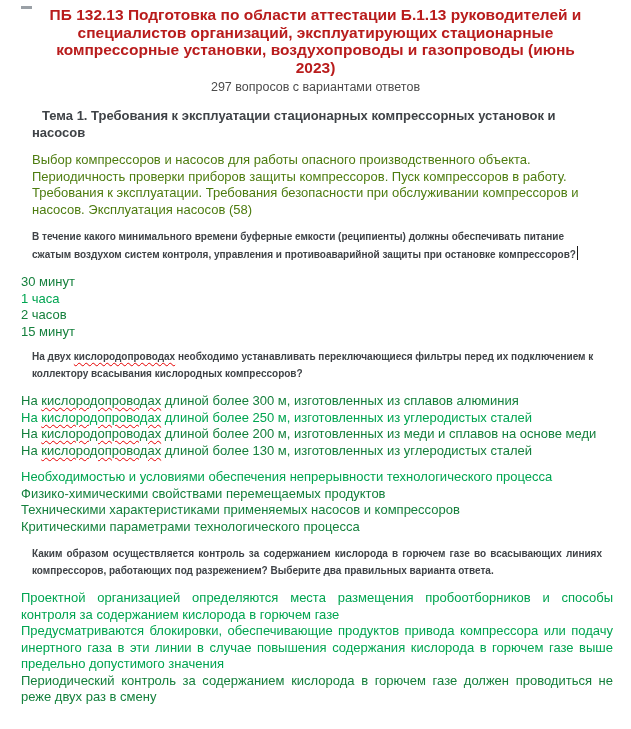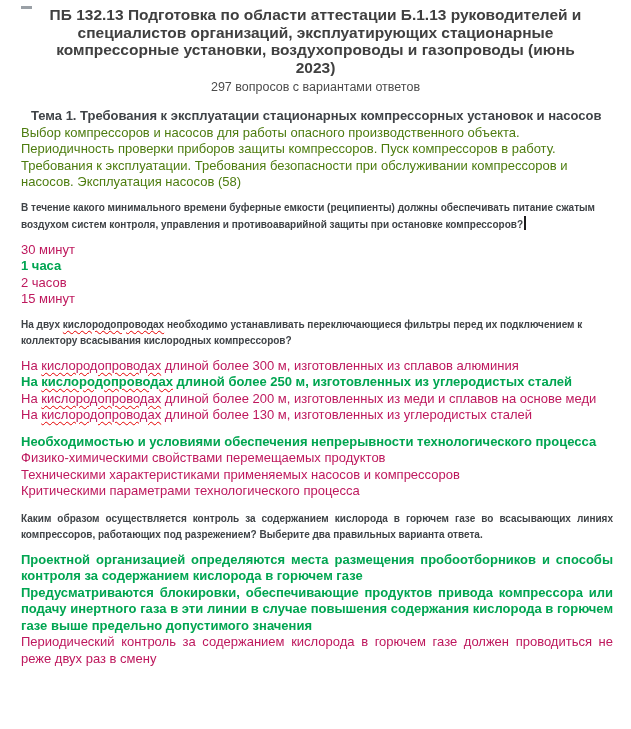--- a/index.html
+++ b/index.html
@@ -7,45 +7,45 @@
     width:631px;height:729px;overflow:hidden;background:#ffffff;
     font-family:"Liberation Sans","DejaVu Sans",sans-serif;
     color:#3f4347;
   }
   .page{position:relative;width:631px;height:729px;padding:0;box-sizing:border-box;}
   .top-fragment{
     position:absolute;left:21px;top:0;width:11px;height:3px;background:#9aa0a6;
   }
   .doc-title{
     margin:6px auto 0;width:560px;text-align:center;
-    font-size:15.5px;line-height:17.5px;font-weight:bold;color:#404040;
+    font-size:15.5px;line-height:17.5px;font-weight:bold;color:#b91c1c;
   }
   .doc-subtitle{
     margin:3px auto 0;text-align:center;
     font-size:12.5px;line-height:16px;font-weight:normal;color:#4b4b4b;
   }
   .content{padding:0 18px 0 21px;}
-  p{margin:0;}
+  p{margin:11px;}
   .topic-heading{
     margin-top:13px;text-indent:10px;
     font-size:13px;line-height:16.5px;font-weight:bold;color:#3f4347;
   }
   .topic-desc{
     font-size:13px;line-height:16.5px;color:#4d7c0f;
   }
   .question{
     margin-top:9px;font-size:10px;line-height:16.5px;font-weight:bold;color:#3f4347;
   }
   .question.justify{text-align:justify;}
   .answers{margin-top:8px;}
   .answer{
-    font-size:13px;line-height:16.5px;color:#be185d;
+    font-size:13px;line-height:16.5px;color:#15803d;
   }
   .answer.justify{text-align:justify;}
-  .correct{color:#00a551;font-weight:bold;}
+  .correct{color:#00a551;font-weight:normal;}
   .sic{
     text-decoration:underline;
     text-decoration-style:wavy;
     text-decoration-color:#e60000;
     text-decoration-thickness:1px;
     text-underline-offset:2px;
   }
   .caret{
     display:inline-block;width:1.5px;height:14px;background:#1c1c1c;
     vertical-align:-2px;margin-left:1px;

